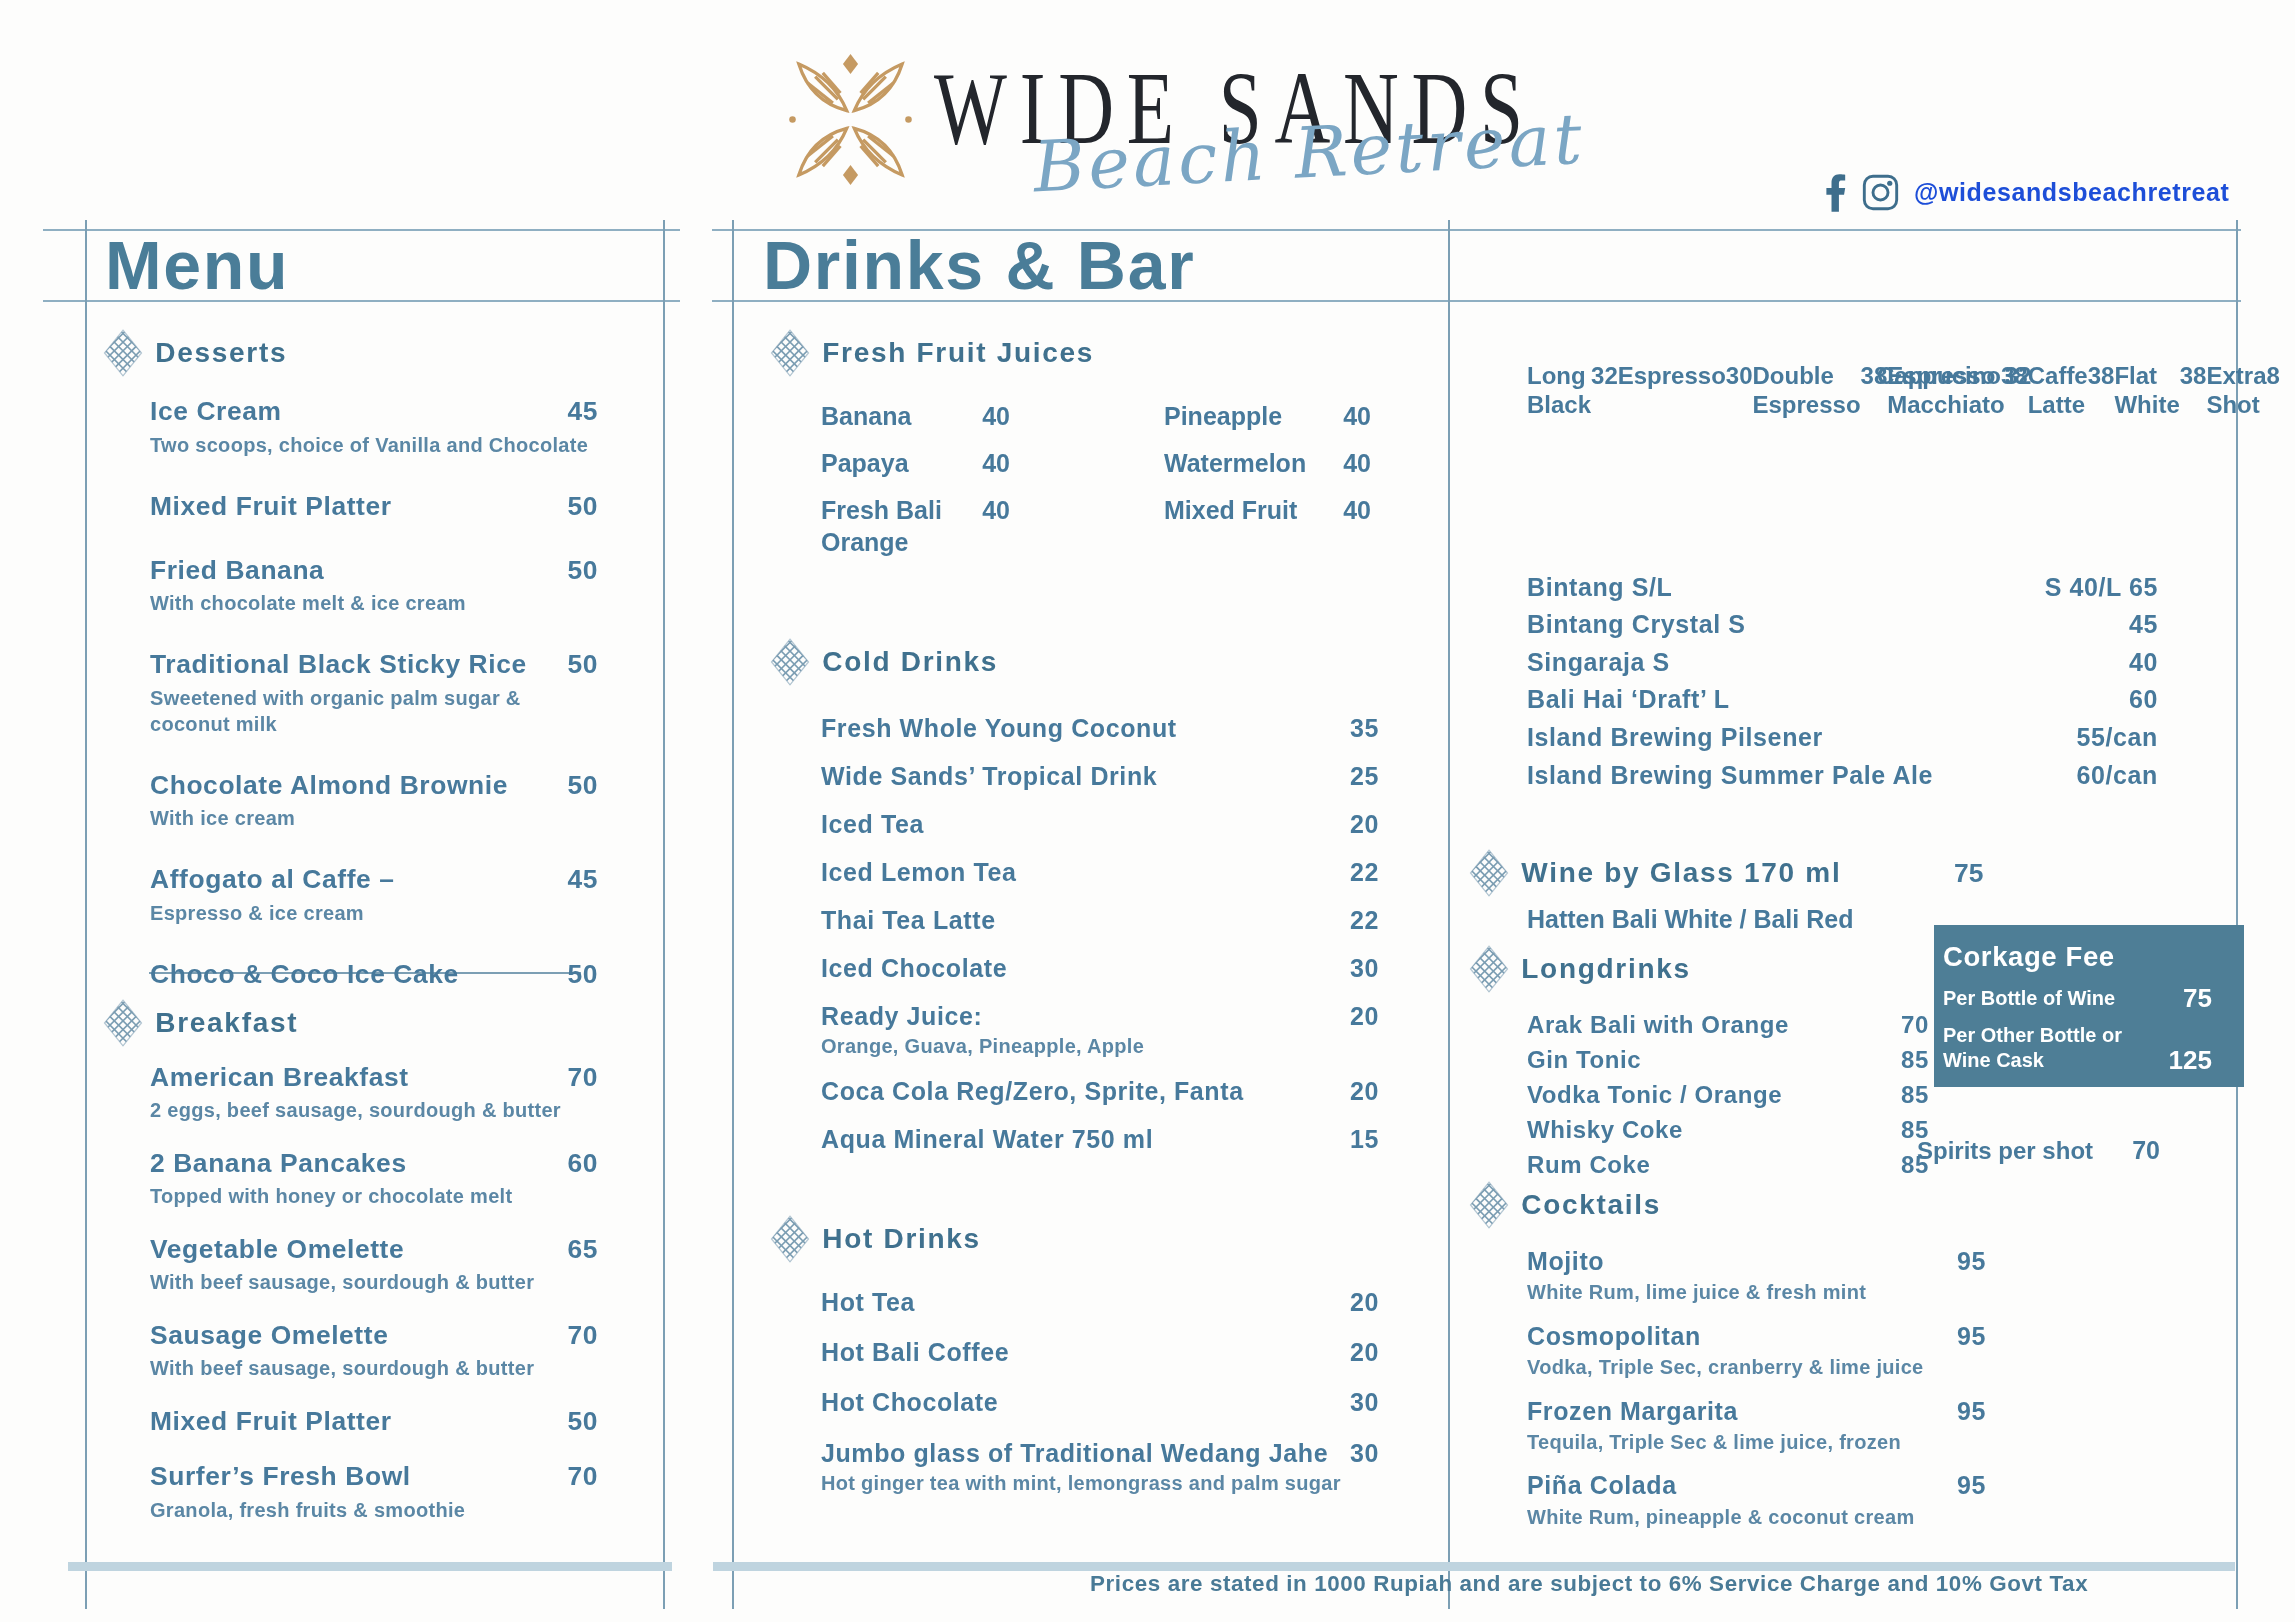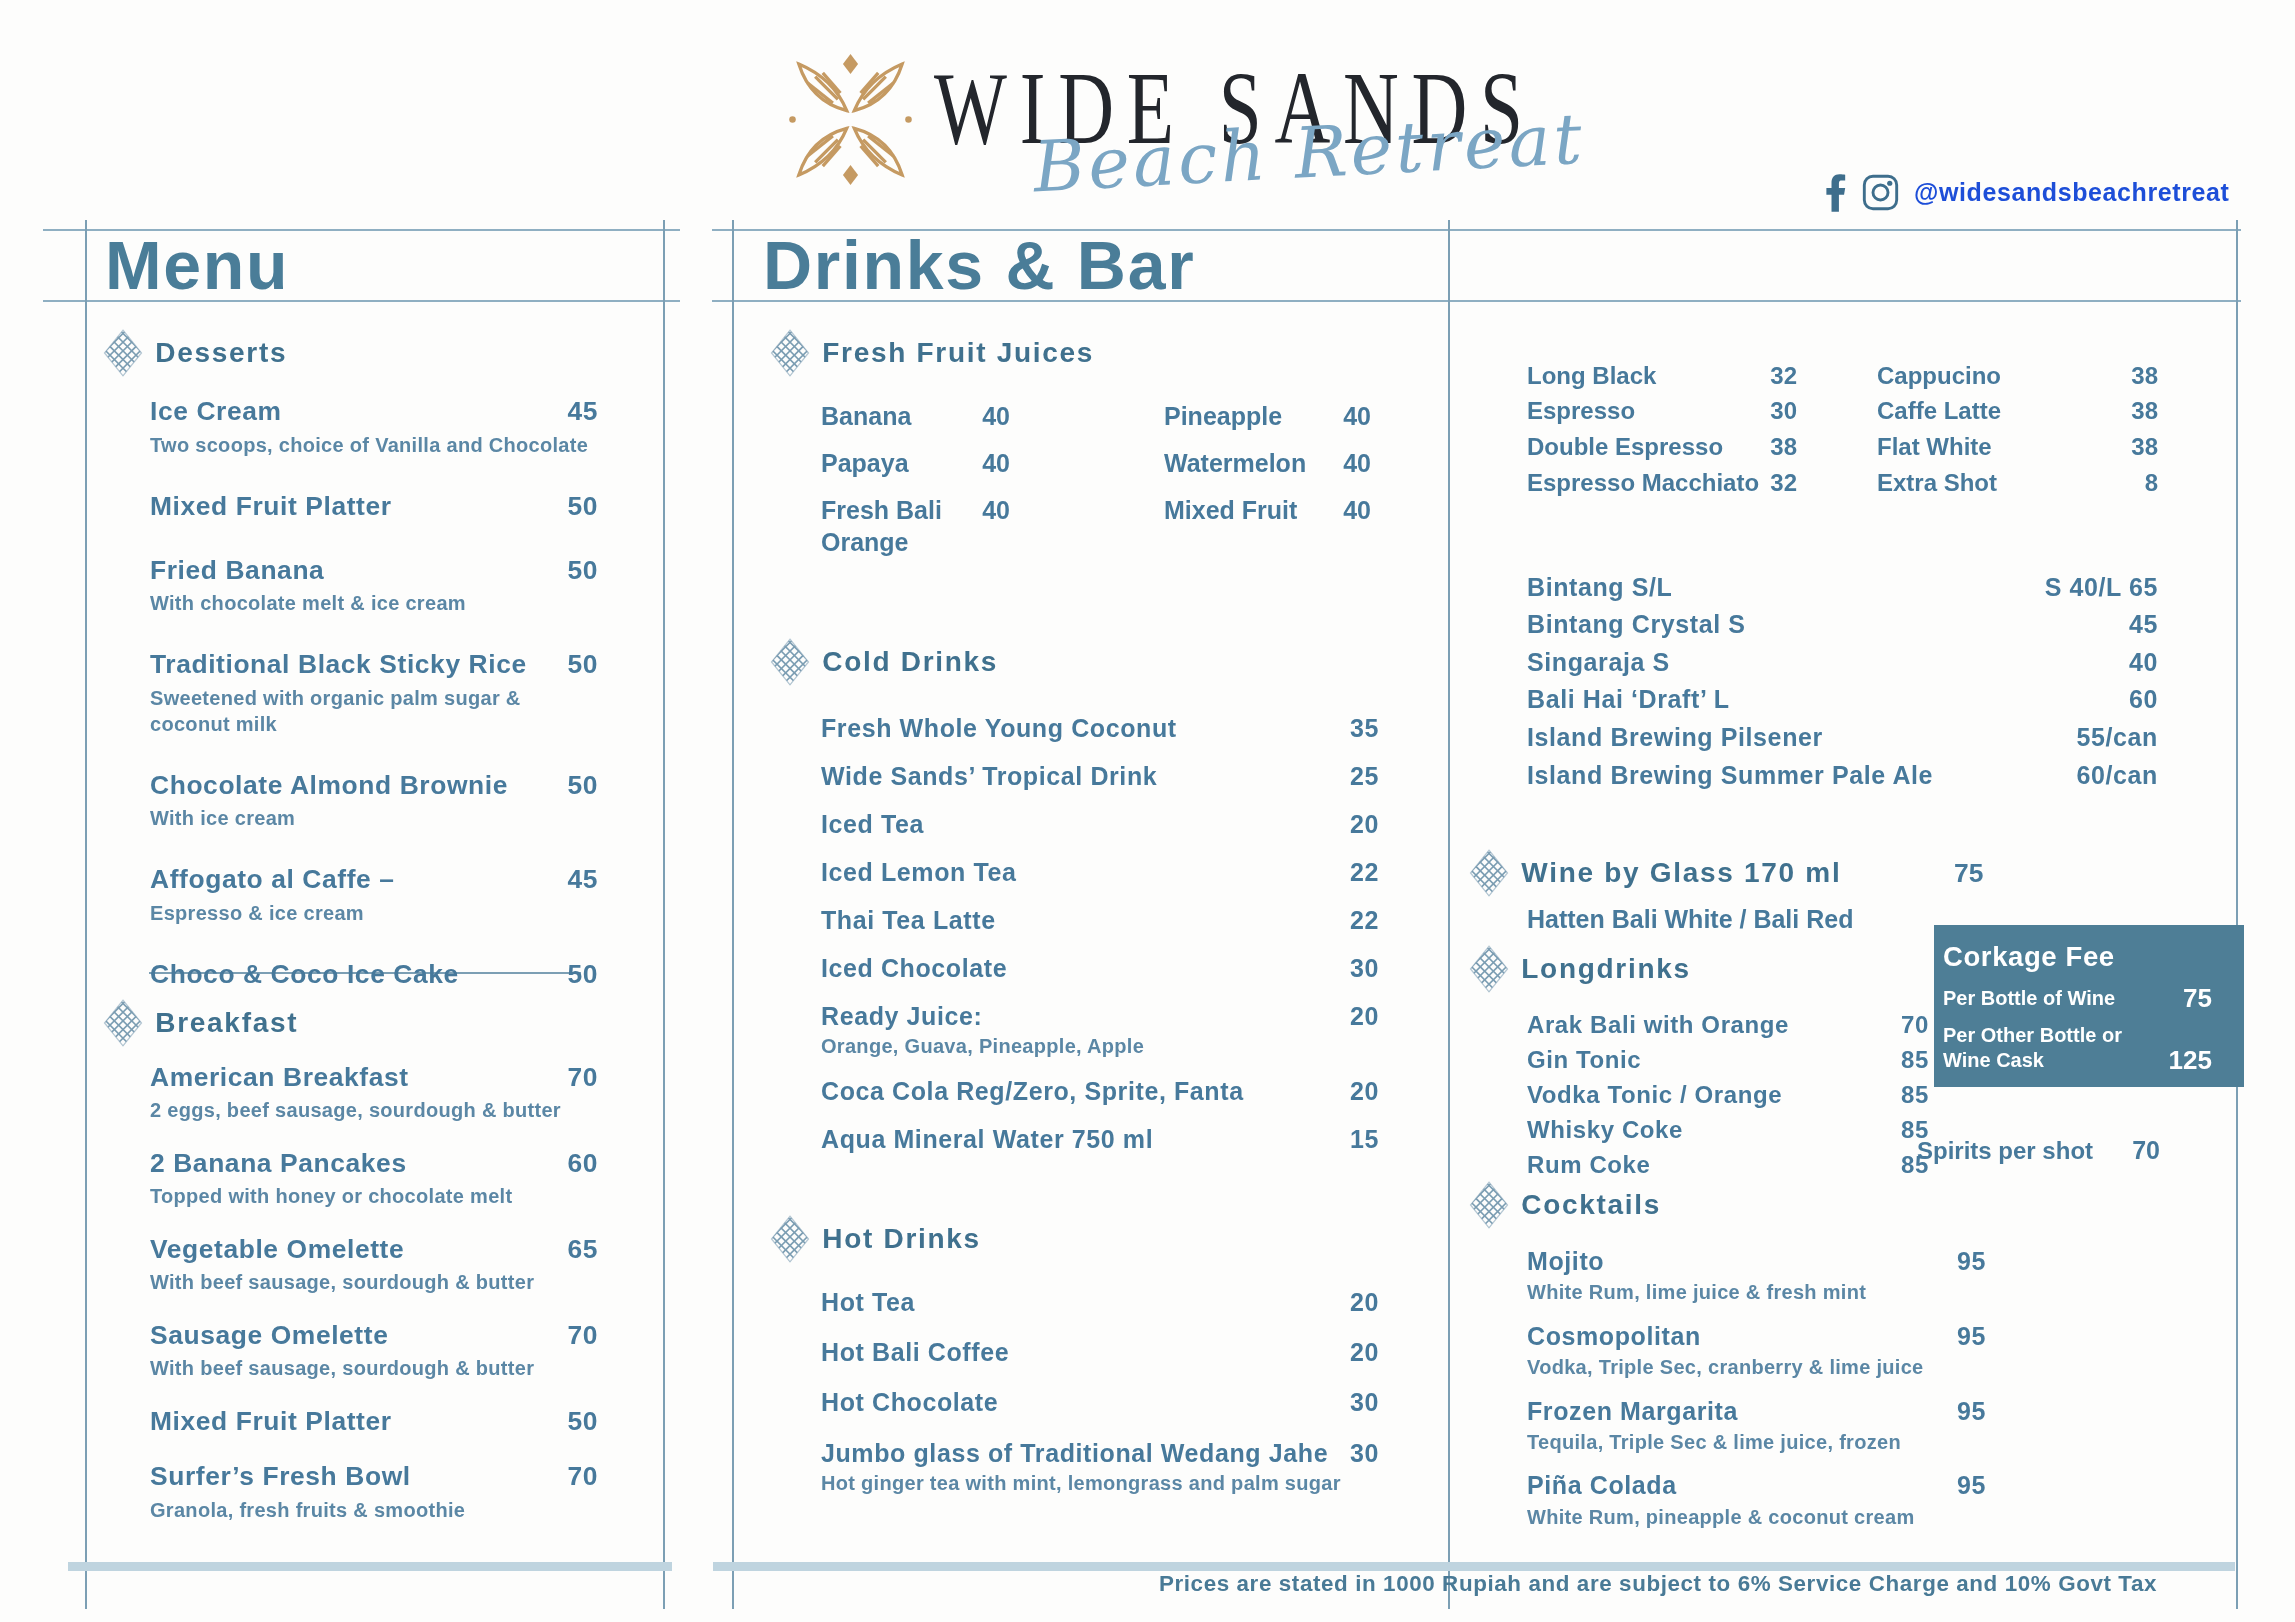--- a/index.html
+++ b/index.html
@@ -65,21 +65,21 @@
   .items-cold div.drow:nth-of-type(9){margin-top:16px}
   .items-hot{margin-top:20.7px}
   .items-hot .drow{margin-bottom:18.4px}
   .dline{display:flex;justify-content:space-between;align-items:center;line-height:32px}
   .dname,.dprice{font-size:25px;font-weight:800;color:var(--teal);letter-spacing:0.6px}
   .ddesc{font-size:20px;font-weight:700;color:var(--desc);margin-top:2.3px;line-height:25px;letter-spacing:0.3px}
 
   
   .sec-right{left:1467px;width:691px}
   .cgrid{margin-left:60px;margin-top:27.5px;display:flex}
-  .ccol{display:flex;flex-direction:column}
+  .ccol{display:flex;flex-direction:row}
   .ccol1{width:270px}
   .ccol2{width:281px;margin-left:80px}
   .crow{display:flex;justify-content:space-between;align-items:baseline;line-height:29px;margin-bottom:6.9px}
   .cname,.cprice{font-size:24px;font-weight:800;color:var(--teal)}
 
   .items-beers{margin-left:60px;margin-top:8.6px}
   .items-beers .drow{margin-bottom:8.6px}
   .items-beers .dline{line-height:29px}
   .items-beers .dname,.items-beers .dprice{font-size:25px}
 
@@ -101,21 +101,21 @@
     padding:16px 32px 16px 9px;color:#fff}
   .cork-title{font-size:27.5px;font-weight:800;letter-spacing:0.6px;line-height:32px}
   .cork-row{display:flex;justify-content:space-between;align-items:flex-end;margin-top:12.6px}
   .cork-label{font-size:20px;font-weight:800;line-height:25px;width:189px}
   .cork-price{font-size:26px;font-weight:800;line-height:25px}
 
   .spirits{position:absolute;left:1917px;top:1136px;width:243px;display:flex;justify-content:space-between;align-items:baseline}
   .spirits .lbl{font-size:24px;font-weight:800;color:var(--teal)}
   .spirits .prc{font-size:25px;font-weight:800;color:var(--teal)}
 
-  .footer{position:absolute;left:1090px;top:1571px;width:1136px;text-align:center;
+  .footer{position:absolute;left:1090px;top:1571px;width:1136px;text-align:left;
     font-size:22.4px;font-weight:800;color:#497a96;letter-spacing:0.6px}
 
   .hidden-defs{position:absolute;width:0;height:0;overflow:hidden}
 </style>
 </head>
 <body>
 
 <svg class="hidden-defs" aria-hidden="true">
   <defs>
     <clipPath id="mclip">

